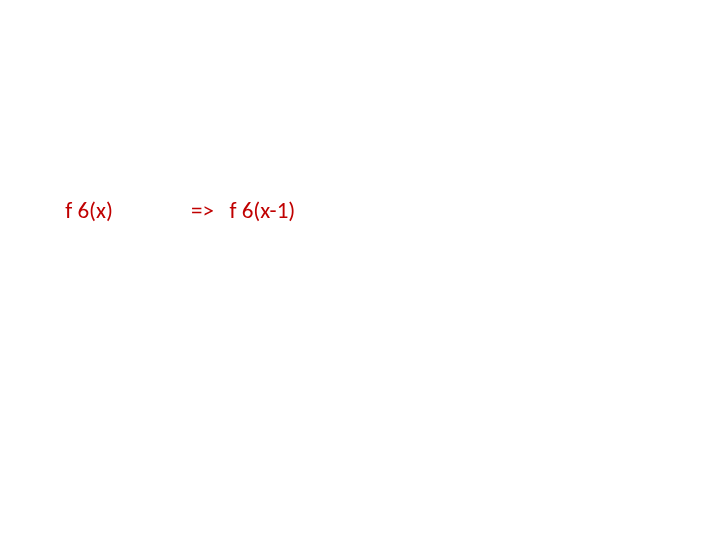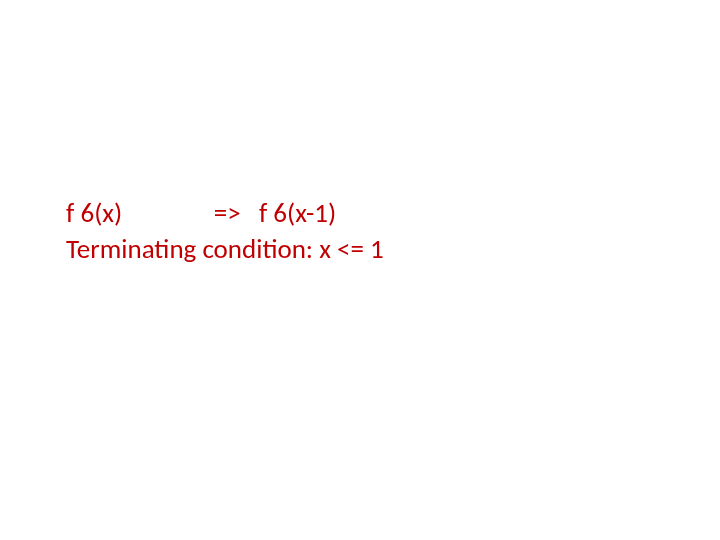--- a/index.html
+++ b/index.html
@@ -12,26 +12,25 @@
       height: 540px;
       background: #ffffff;
       font-family: Calibri, "Segoe UI", Arial, sans-serif;
       position: relative;
     }
     .content {
       position: absolute;
       left: 60px;
       top: 195px;
       color: #c00000;
-      font-size: 27px;
+      font-size: 23px;
       line-height: 1.35;
     }
     .line {
       white-space: pre;
     }
   </style>
 </head>
 <body>
 
 <div class="content">
   <div class="line"> f 6(x)               =&gt;   f 6(x-1)</div>
-  <div class="line"> Terminating condition: x &lt;= 1</div>
 </div>
 
 </body></html>

